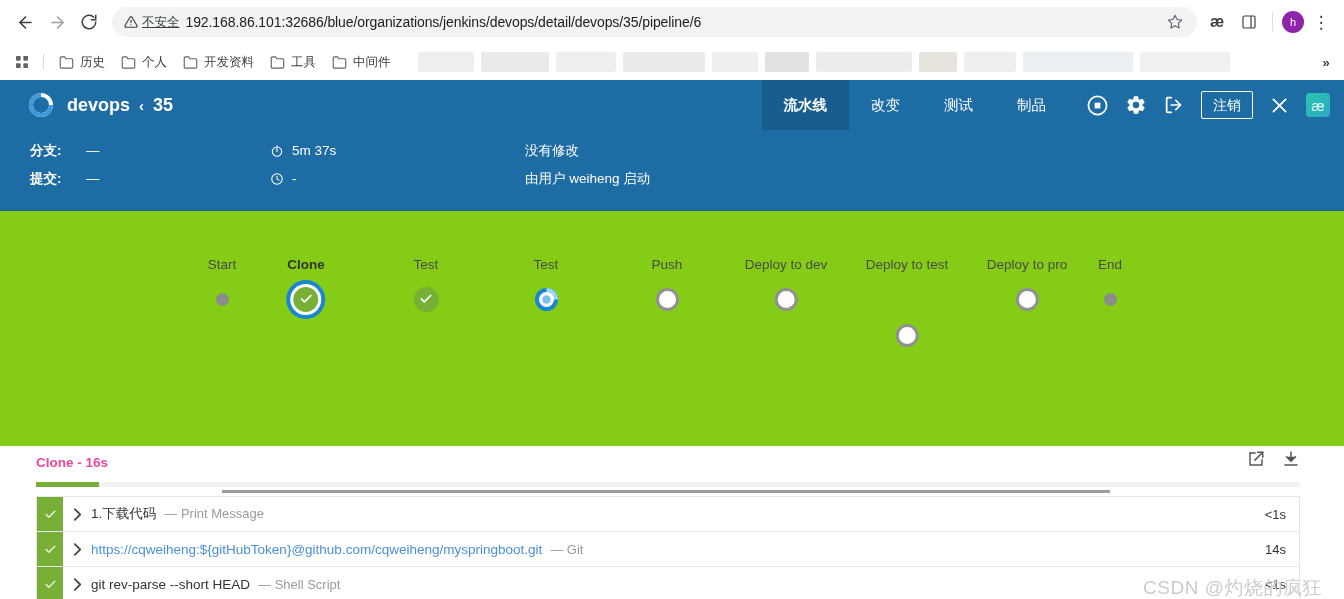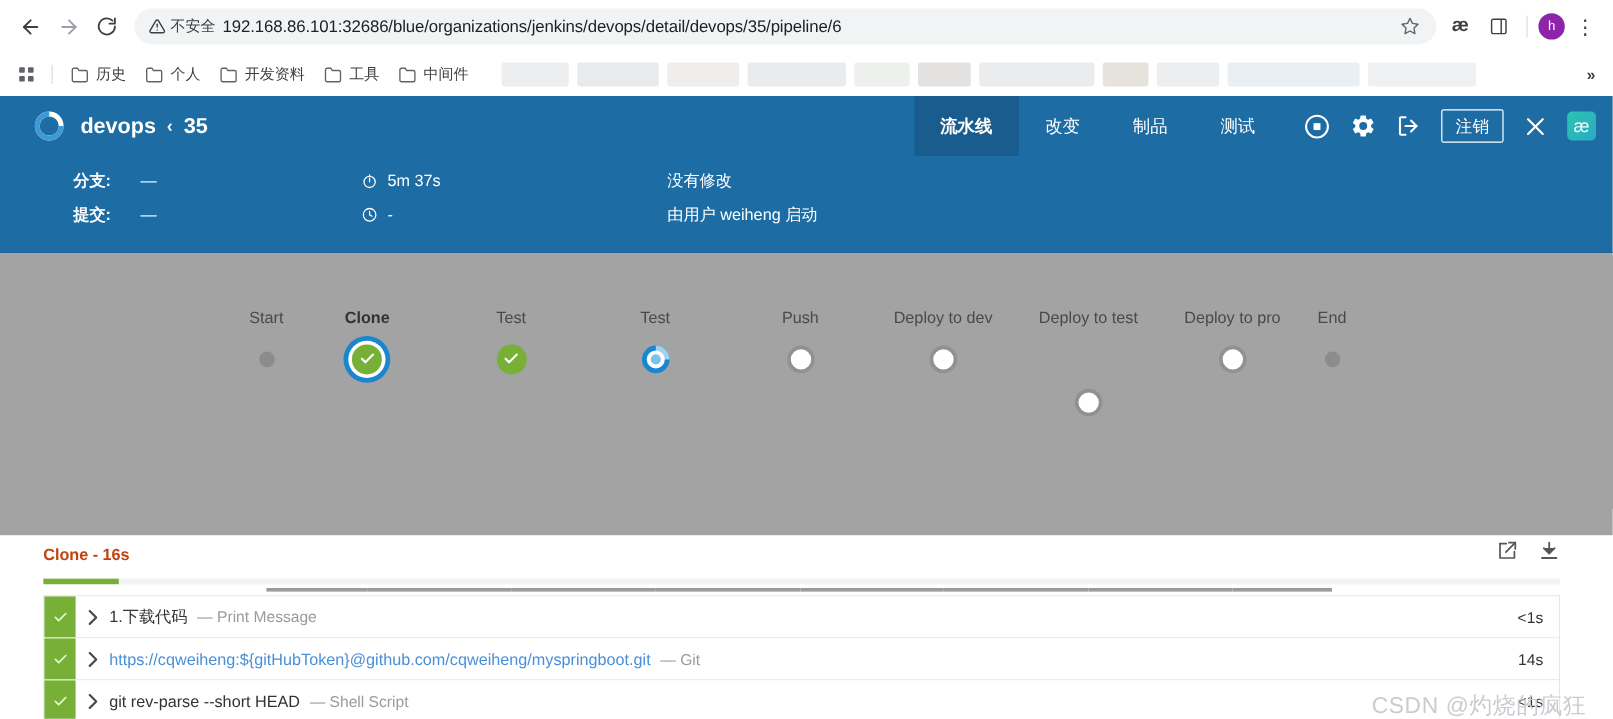--- a/index.html
+++ b/index.html
@@ -20,21 +20,21 @@
     justify-content: center; border-radius: 50%; color: #3c4043;
     flex: 0 0 auto;
   }
   .nav-btn svg { display: block; }
   .omnibox {
     flex: 1 1 auto; height: 30px; margin-left: 6px; margin-right: 4px;
     background: #f1f3f4; border-radius: 16px; display: flex;
     align-items: center; padding: 0 10px 0 12px; gap: 6px;
     min-width: 0;
   }
-  .sec-chip { display: flex; align-items: center; gap: 4px; color: #3c4043; flex: 0 0 auto; }
+  .sec-chip { display: flex; align-items: center; gap: 4px; color: #3c4043; flex: 0 0 auto; text-decoration: underline; }
   .sec-chip .sec-text { font-size: 12.5px; color: #3c4043; white-space: nowrap; }
   .omni-url {
     flex: 1 1 auto; font-size: 14px; color: #202124;
     white-space: nowrap; overflow: hidden; text-overflow: ellipsis;
     letter-spacing: -0.1px;
   }
   .star-btn { flex: 0 0 auto; width: 24px; height: 24px; display: flex;
               align-items: center; justify-content: center; color: #5f6368; }
   .chrome-actions { display: flex; align-items: center; gap: 4px; flex: 0 0 auto; }
   .act-btn { width: 28px; height: 28px; display: flex; align-items: center;
@@ -102,27 +102,27 @@
   
   .bo-info {
     height: 81px; background: #1e6ca4; color: #ffffff;
     display: flex; align-items: flex-start; padding-top: 10px;
     border-bottom: 1px solid #1b6198;
   }
   .info-col { display: flex; flex-direction: column; gap: 7px; }
   .info-col.c1 { padding-left: 30px; width: 270px; }
   .info-col.c2 { width: 255px; }
   .info-col.c3 { flex: 1 1 auto; }
-  .info-row { display: flex; align-items: center; font-size: 13.5px; height: 21px; margin-left: 31px; }
+  .info-row { display: flex; align-items: center; font-size: 13.5px; height: 21px; }
   .info-label { font-weight: 700; width: 56px; }
   .info-val { font-weight: 400; }
   .info-row .ico { width: 22px; display: flex; align-items: center; color: #fff; }
 
   
-  .graph-area { height: 235px; background: #a3a3a3; position: relative; }
+  .graph-area { height: 235px; background: #84cc16; position: relative; }
   .stage {
     position: absolute; top: 0; transform: translateX(-50%);
     display: flex; flex-direction: column; align-items: center;
   }
   .stage-label {
     font-size: 13.5px; color: #4a4a4a; white-space: nowrap;
     margin-bottom: 9px;
   }
   .stage.sel .stage-label { font-weight: 700; color: #333; }
   .node { position: relative; width: 36px; height: 36px;
@@ -139,21 +139,21 @@
   .circ-success.ring { box-shadow: 0 0 0 3px #fff, 0 0 0 7px #1a86d0; }
   .circ-running { width: 27px; height: 27px; border-radius: 50%;
                   display: flex; align-items: center; justify-content: center; }
   .connector { position: absolute; height: 3px; background: #9b9b9b; }
 
   
   .log-wrap { position: relative; }
   .log-head {
     height: 32px; display: flex; align-items: center; padding: 0 0 0 36px;
   }
-  .log-title { font-size: 13.5px; font-weight: 700; color: #c2410c; }
+  .log-title { font-size: 13.5px; font-weight: 700; color: #ec4899; }
   .log-actions {
     position: absolute; right: 44px; top: 4px; display: flex;
     align-items: center; gap: 17px; color: #555;
   }
   .progress-track {
     height: 5px; background: #f2f2f2; margin: 4px 44px 0 36px;
     position: relative; overflow: hidden;
   }
   .progress-fill { position: absolute; left: 0; top: 0; bottom: 0; background: #78b037; }
 
@@ -323,22 +323,22 @@
       <span class="chev">‹</span>
       <span>35</span>
     </span>
   </div>
 
   <div class="bo-spacer"></div>
 
   <div class="bo-nav">
     <div class="bo-tab active">流水线</div>
     <div class="bo-tab">改变</div>
+    <div class="bo-tab">测试</div>
     <div class="bo-tab">制品</div>
-    <div class="bo-tab">测试</div>
   </div>
 
   <div class="bo-icons">
     <span class="bo-icon">
       <svg width="23" height="23" viewBox="0 0 24 24" fill="none" stroke="#ffffff" stroke-width="1.8">
           <circle cx="12" cy="12" r="9.5"></circle>
           <rect x="9" y="9" width="6" height="6" fill="#ffffff" stroke="none"></rect>
         </svg>
     </span>
     <span class="bo-icon">

